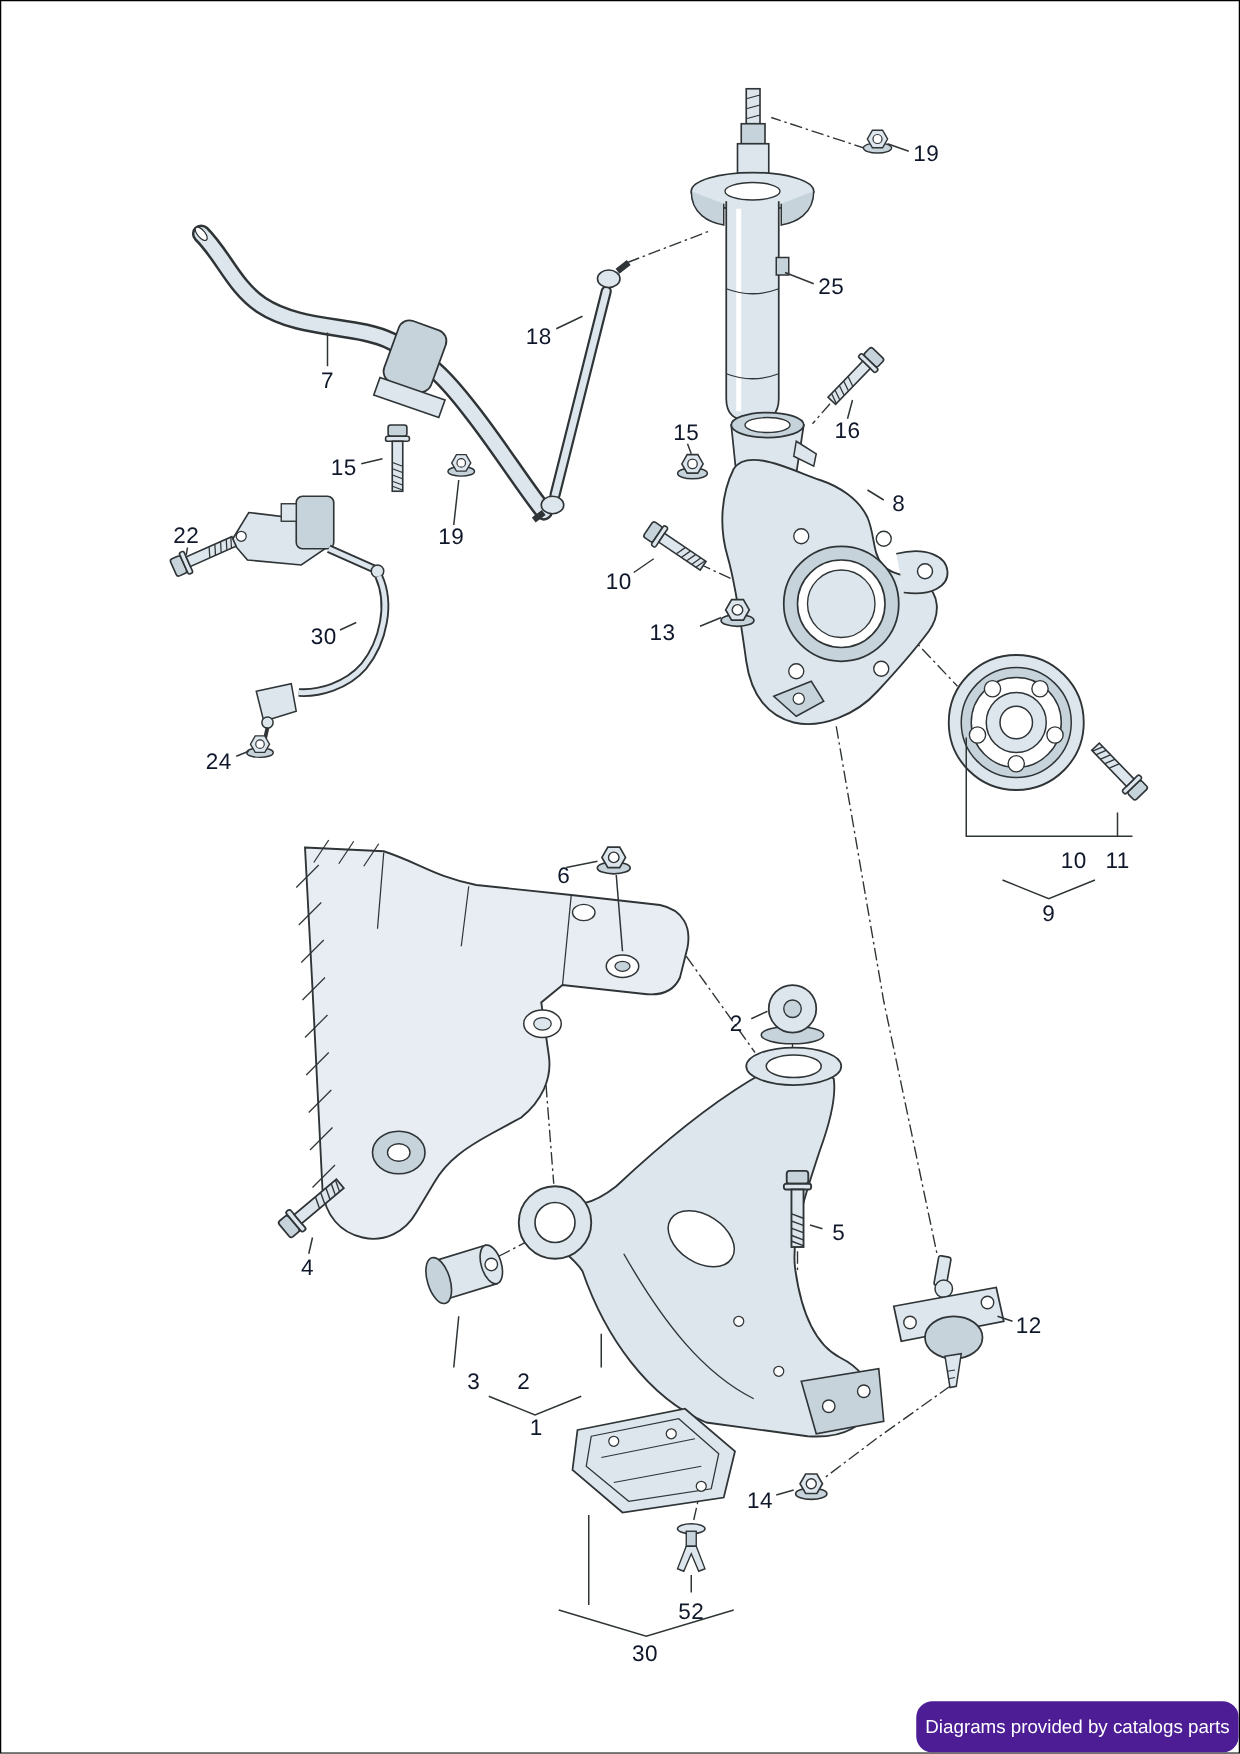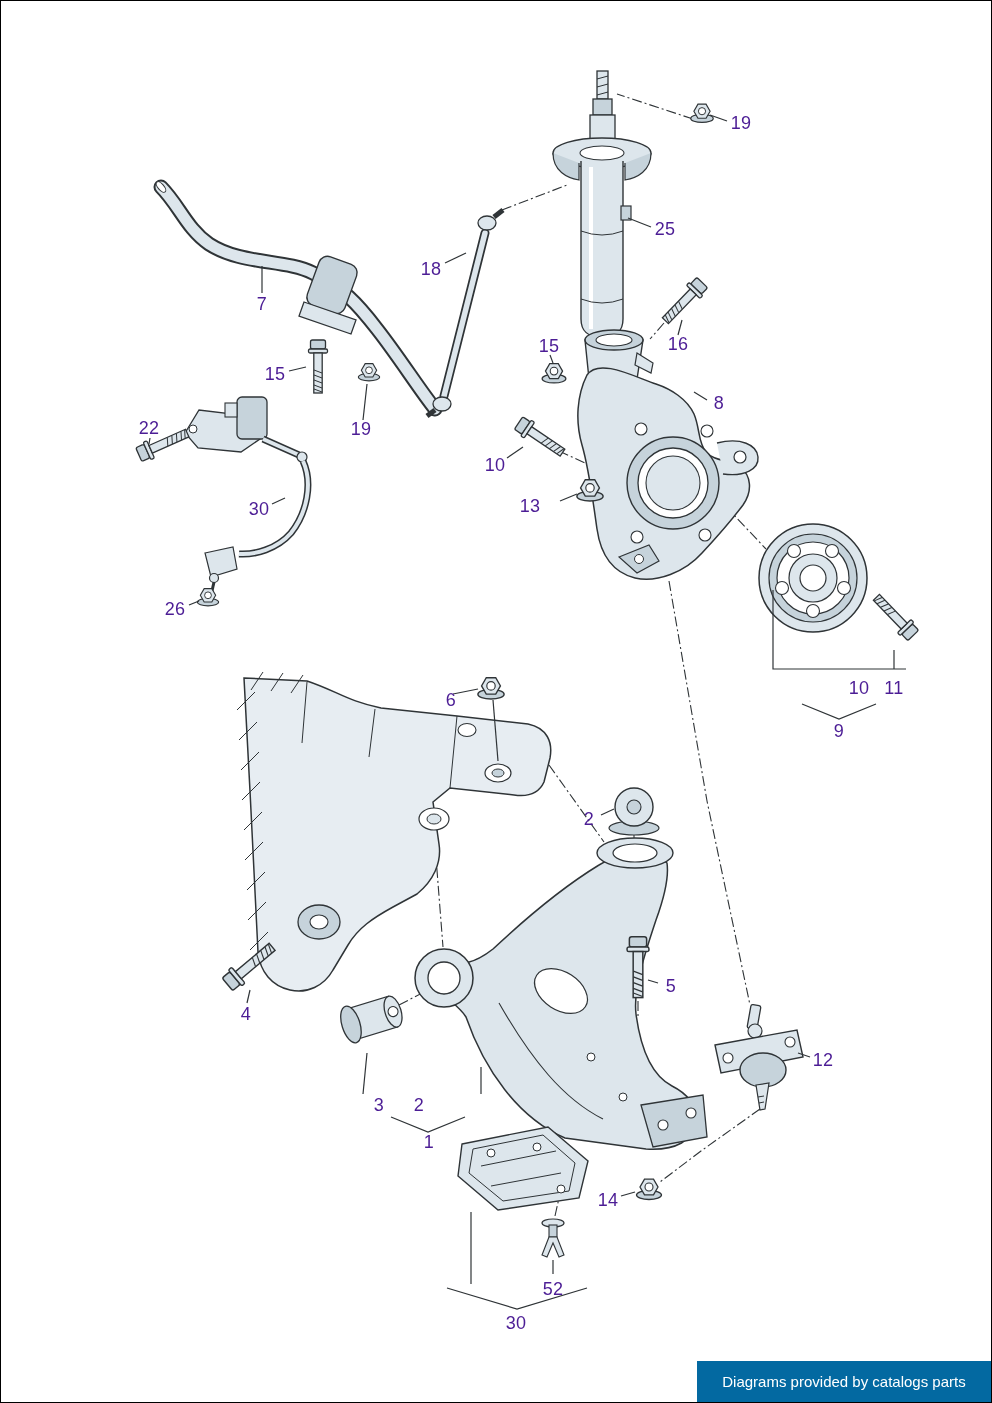--- a/index.html
+++ b/index.html
@@ -11,34 +11,35 @@
     box-sizing:border-box;
     overflow:hidden;
     font-family:"Liberation Sans", sans-serif;
   }
   .artwork{position:absolute;left:0;top:0;}
   .callout{
     position:absolute;
     transform:translate(-50%,-50%);
     font-size:18px;
     line-height:1;
-    color:#4c1d95;
+    color:#0f172a;
     letter-spacing:.3px;
     cursor:pointer;
     user-select:none;
     white-space:nowrap;
   }
   .footer{
     position:absolute;
     right:0;bottom:0;
-    width:294px;height:41px;
-    background:#0369a1;
+    width:258px;height:41px;
+    background:#4c1d95;
     color:#ffffff;
     display:flex;align-items:center;justify-content:center;
     font-size:15px;
+    border-radius:13px;
   }
 </style>
 </head>
 <body>
 
 <div class="canvas">
 
   <svg class="artwork" width="992" height="1403" viewBox="0 0 992 1403">
     <defs>
       <g id="hexnut-flange">
@@ -319,21 +320,21 @@
   <div class="callout" style="left:261px;top:303px">7</div>
   <div class="callout" style="left:274px;top:373px">15</div>
   <div class="callout" style="left:548px;top:345px">15</div>
   <div class="callout" style="left:677px;top:343px">16</div>
   <div class="callout" style="left:718px;top:402px">8</div>
   <div class="callout" style="left:360px;top:428px">19</div>
   <div class="callout" style="left:494px;top:464px">10</div>
   <div class="callout" style="left:529px;top:505px">13</div>
   <div class="callout" style="left:148px;top:427px">22</div>
   <div class="callout" style="left:258px;top:508px">30</div>
-  <div class="callout" style="left:174px;top:608px">26</div>
+  <div class="callout" style="left:174px;top:608px">24</div>
   <div class="callout" style="left:858px;top:687px">10</div>
   <div class="callout" style="left:893px;top:687px">11</div>
   <div class="callout" style="left:838px;top:730px">9</div>
   <div class="callout" style="left:450px;top:699px">6</div>
   <div class="callout" style="left:588px;top:818px">2</div>
   <div class="callout" style="left:245px;top:1013px">4</div>
   <div class="callout" style="left:670px;top:985px">5</div>
   <div class="callout" style="left:378px;top:1104px">3</div>
   <div class="callout" style="left:418px;top:1104px">2</div>
   <div class="callout" style="left:428px;top:1141px">1</div>

